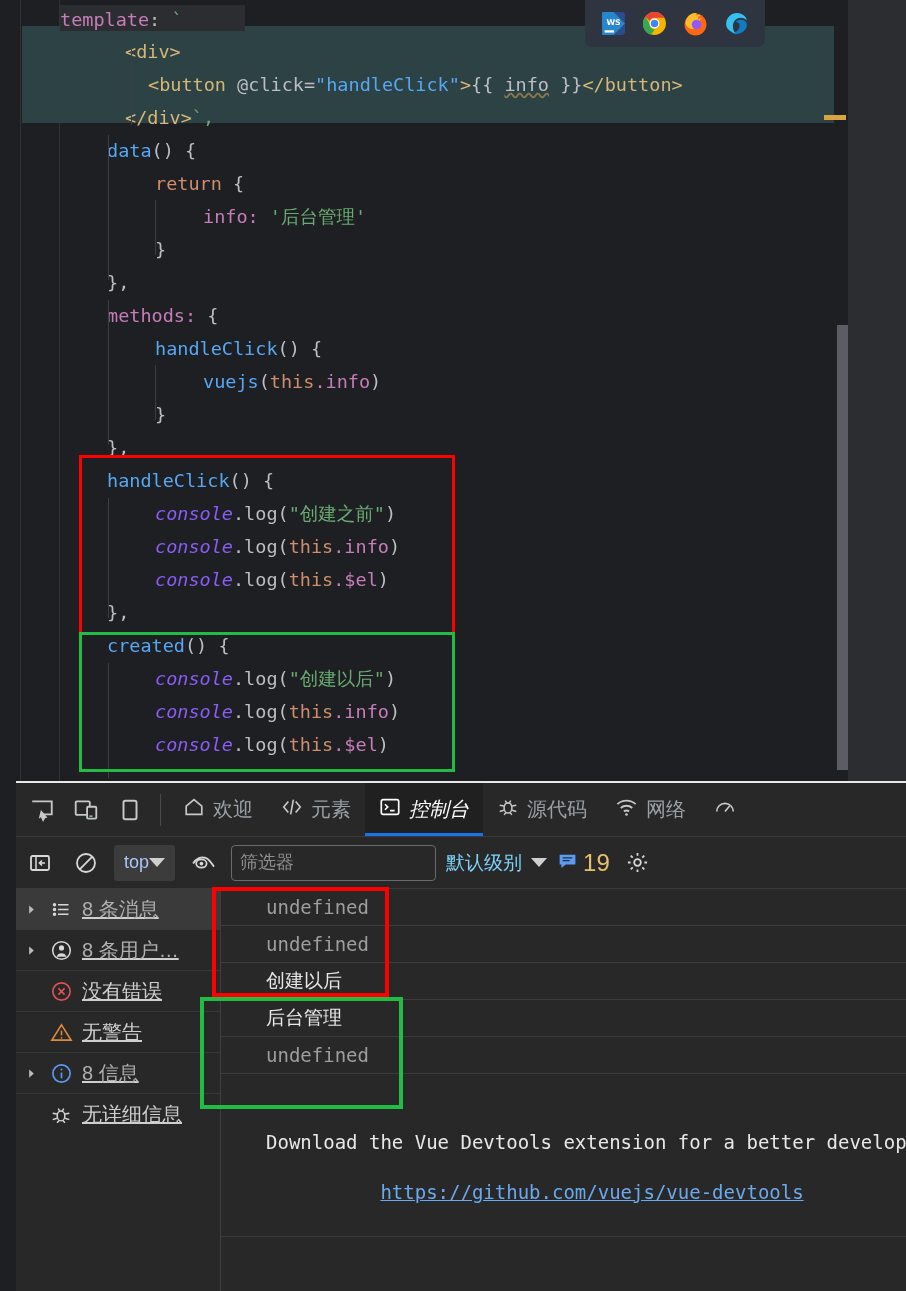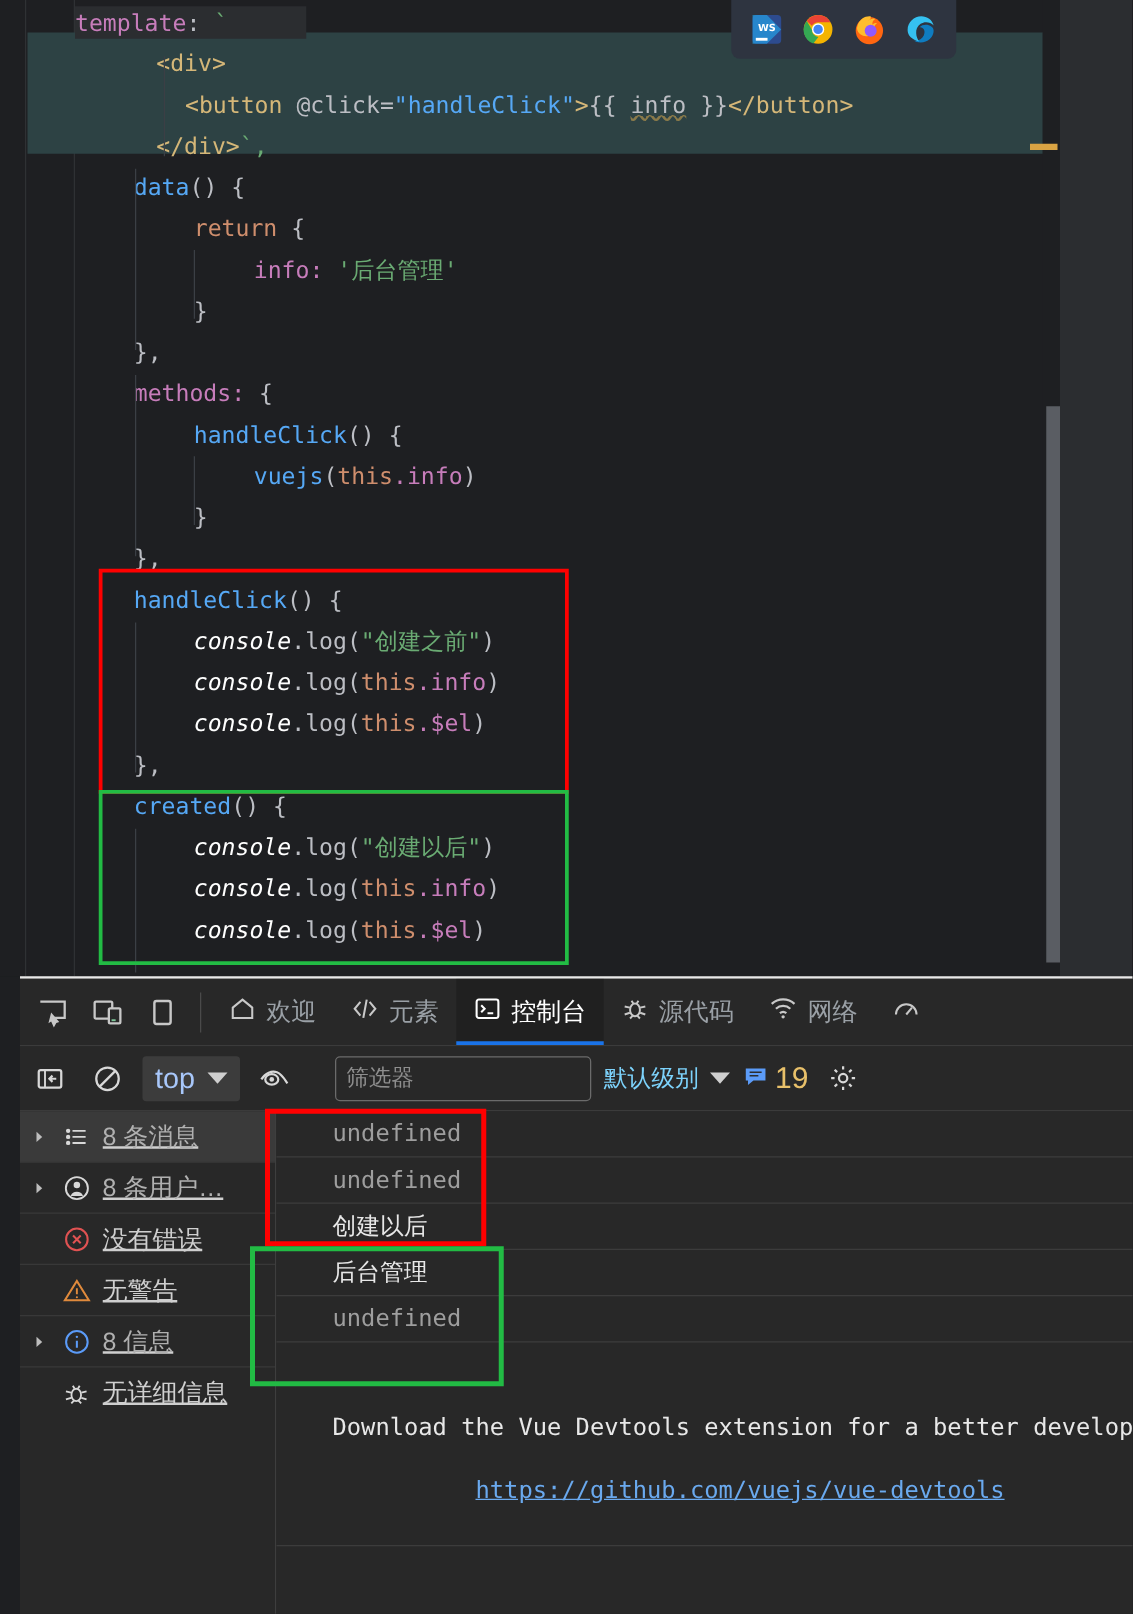--- a/index.html
+++ b/index.html
@@ -40,21 +40,21 @@
   .iguide { position:absolute; width:1px; background:#3b3f45; z-index:1; }
 
   .tok-kw      { color:#cf8e6d; }
   .tok-prop    { color:#c77dbb; }
   .tok-fn      { color:#56a8f5; }
   .tok-tag     { color:#d5b778; }
   .tok-str     { color:#6aab73; }
   .tok-plain   { color:#bcbec4; }
   .tok-this    { color:#cf8e6d; }
   .tok-field   { color:#c77dbb; }
-  .tok-console { color:#ffffff; font-style: italic; }
+  .tok-console { color:#8b5cf6; font-style: italic; }
   .tok-blue    { color:#56a8f5; }
   .tok-punct   { color:#bcbec4; }
   .squiggle    { text-decoration: underline wavy #8a7a4a; text-decoration-skip-ink: none; }
 
   
   #ed-scroll-track { position:absolute; right:58px; top:0; width:14px; height:781px; background:#1e1f22;}
   #ed-scroll-thumb { position:absolute; right:58px; top:325px; width:11px; height:445px; background:#5a5d63; border-radius:0;}
   #ed-right-strip { position:absolute; right:0; top:0; width:58px; height:781px; background:#2b2d30;}
   #ed-marker-warn { position:absolute; right:60px; top:115px; width:22px; height:5px; background:#d9a343;}
   #ed-top-sel-strip { position:absolute; right:58px; top:26px; width:14px; height:13px; background:#2d4244;}
@@ -87,40 +87,39 @@
   .dt-icobtn {
     width:44px; height:44px; display:flex; align-items:center; justify-content:center;
     flex:0 0 auto;
   }
   .dt-divider { width:1px; height:32px; background:#4a4a4a; margin:0 8px; flex:0 0 auto;}
   .dt-tab {
     display:flex; align-items:center; gap:8px; height:54px; padding:0 14px;
     color:#9aa0a6; font-size:20px; position:relative; flex:0 0 auto;
     font-family:"Liberation Sans", sans-serif;
   }
-  .dt-tab.active { background:#202020; color:#ffffff; }
+  .dt-tab.active { background:#202020; color:#ffffff;font-style:italic; }
   .dt-tab.active .dt-underline {
     position:absolute; left:0; right:0; bottom:0; height:4px; background:#1a73e8;
   }
 
   #dt-filterbar {
     position:relative; height:52px; background:#282828;
     display:flex; align-items:center; padding-left:6px; gap:10px;
     border-bottom:1px solid #3b3b3b;
   }
   .fb-ico { width:36px; height:36px; display:flex; align-items:center; justify-content:center; }
   #ctx-select {
-    display:flex; align-items:center; gap:10px; height:36px; padding:0 10px;
-    background:#3c3c3c; border-radius:3px; color:#a8c7fa; font-size:23px;
+    display:flex; align-items:center; height:36px; padding:0 10px;
+    background:#3c3c3c; border-radius:3px; color:#a8c7fa; font-size:18px;
   }
   #filter-input {
     width:205px; height:36px; background:#282828; border:1px solid #6b6b6b;
     border-radius:4px; color:#d8d8d8; font-size:18px; padding:0 8px;
     font-family:"Liberation Sans", sans-serif;
-    margin-left:20px;
   }
   #filter-input::placeholder { color:#8e8e8e; }
   #level-select { display:flex; align-items:center; gap:9px; color:#7dd3fc; font-size:19px; }
   #msg-badge { display:flex; align-items:center; gap:5px; }
   #msg-badge .cnt { color:#e8c06a; font-size:24px; }
   .caret { width:0;height:0;border-left:8px solid transparent;border-right:8px solid transparent;border-top:9px solid #cfcfcf; }
 
   
   #console-body { position:relative; height:404px; display:flex; }
   #console-sidebar {

